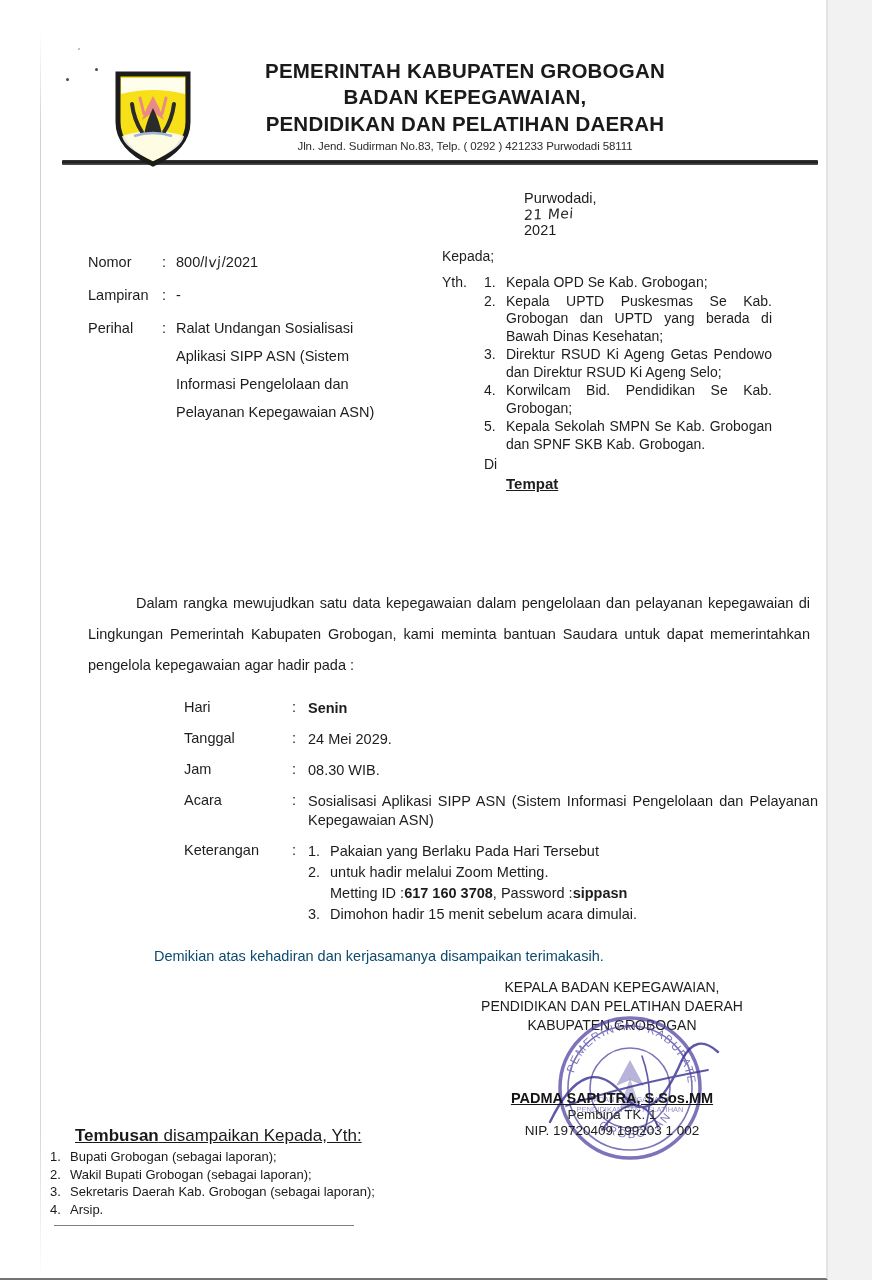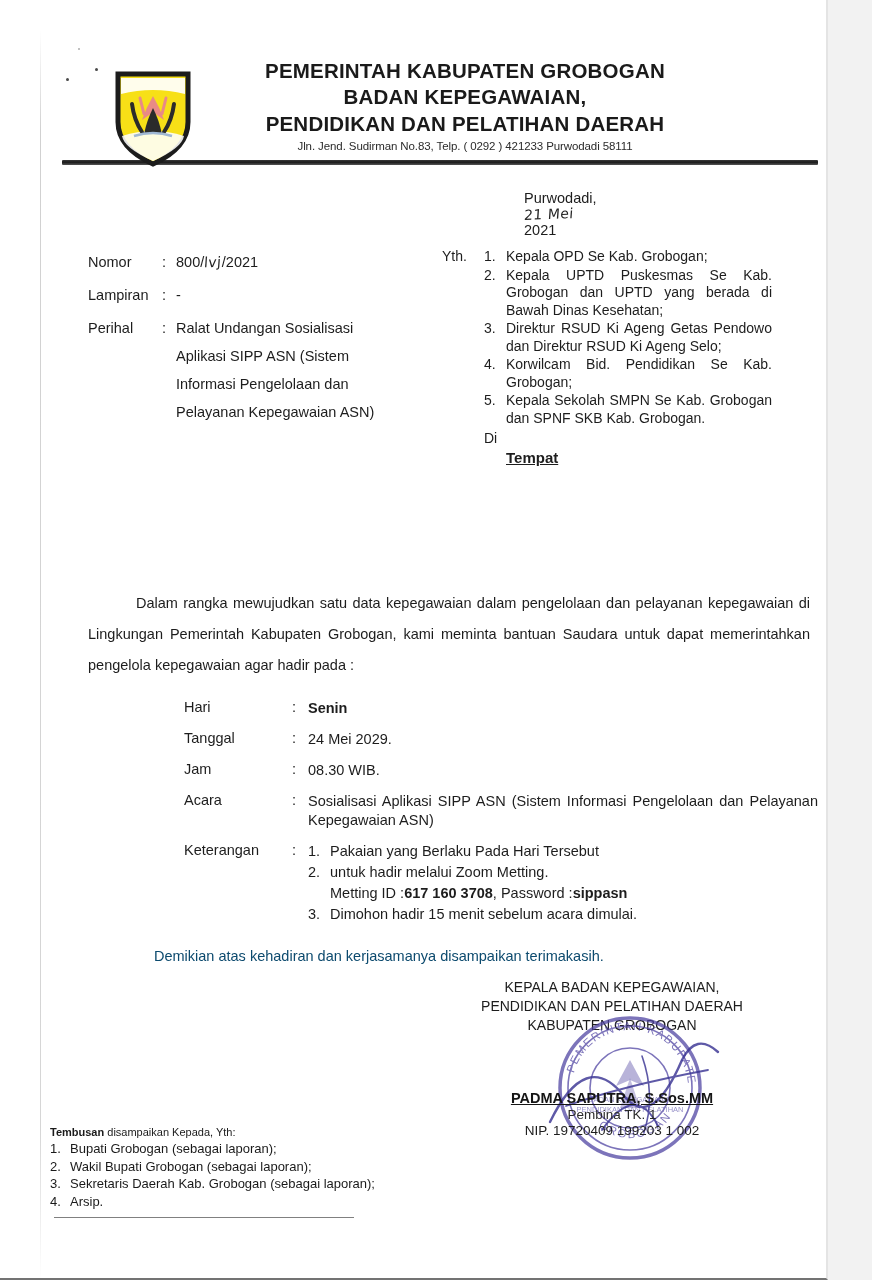--- a/index.html
+++ b/index.html
@@ -268,22 +268,24 @@
   
   .tembusan {
     position: absolute;
     left: 50px;
     top: 1126px;
     width: 430px;
     font-size: 13px;
     color: #1a1a1a;
   }
   .tembusan-title {
+    text-decoration: underline;
     margin-bottom: 2px;
-    font-size: 11px;
+    font-size: 17px;
+    margin-left: 25px;
   }
   .tembusan-title .tw { font-weight: bold; }
   .tembusan-list { margin: 0; padding: 0; list-style: none; }
   .tembusan-list li { display: flex; line-height: 17.5px; }
   .tb-num { width: 20px; flex: 0 0 20px; }
   .tembusan-rule {
     margin-top: 7px;
     margin-left: 4px;
     width: 300px;
     height: 1px;
@@ -358,20 +360,21 @@
           <div class="ref-val ref-val-lines">
             <div>Ralat Undangan Sosialisasi</div>
             <div>Aplikasi SIPP ASN (Sistem</div>
             <div>Informasi Pengelolaan dan</div>
             <div>Pelayanan Kepegawaian ASN)</div>
           </div>
         </div>
       </div>
 
       <div class="recipients">
+        <div class="kepada">Kepada;</div>
         <div class="yth-wrap">
           <div class="yth-label">Yth.</div>
           <ul class="yth-list">
             <li>
               <span class="yth-num">1.</span>
               <span class="yth-text">Kepala OPD Se Kab. Grobogan;</span>
             </li>
             <li>
               <span class="yth-num">2.</span>
               <span class="yth-text">Kepala UPTD Puskesmas Se Kab. Grobogan dan UPTD yang berada di Bawah Dinas Kesehatan;</span>

